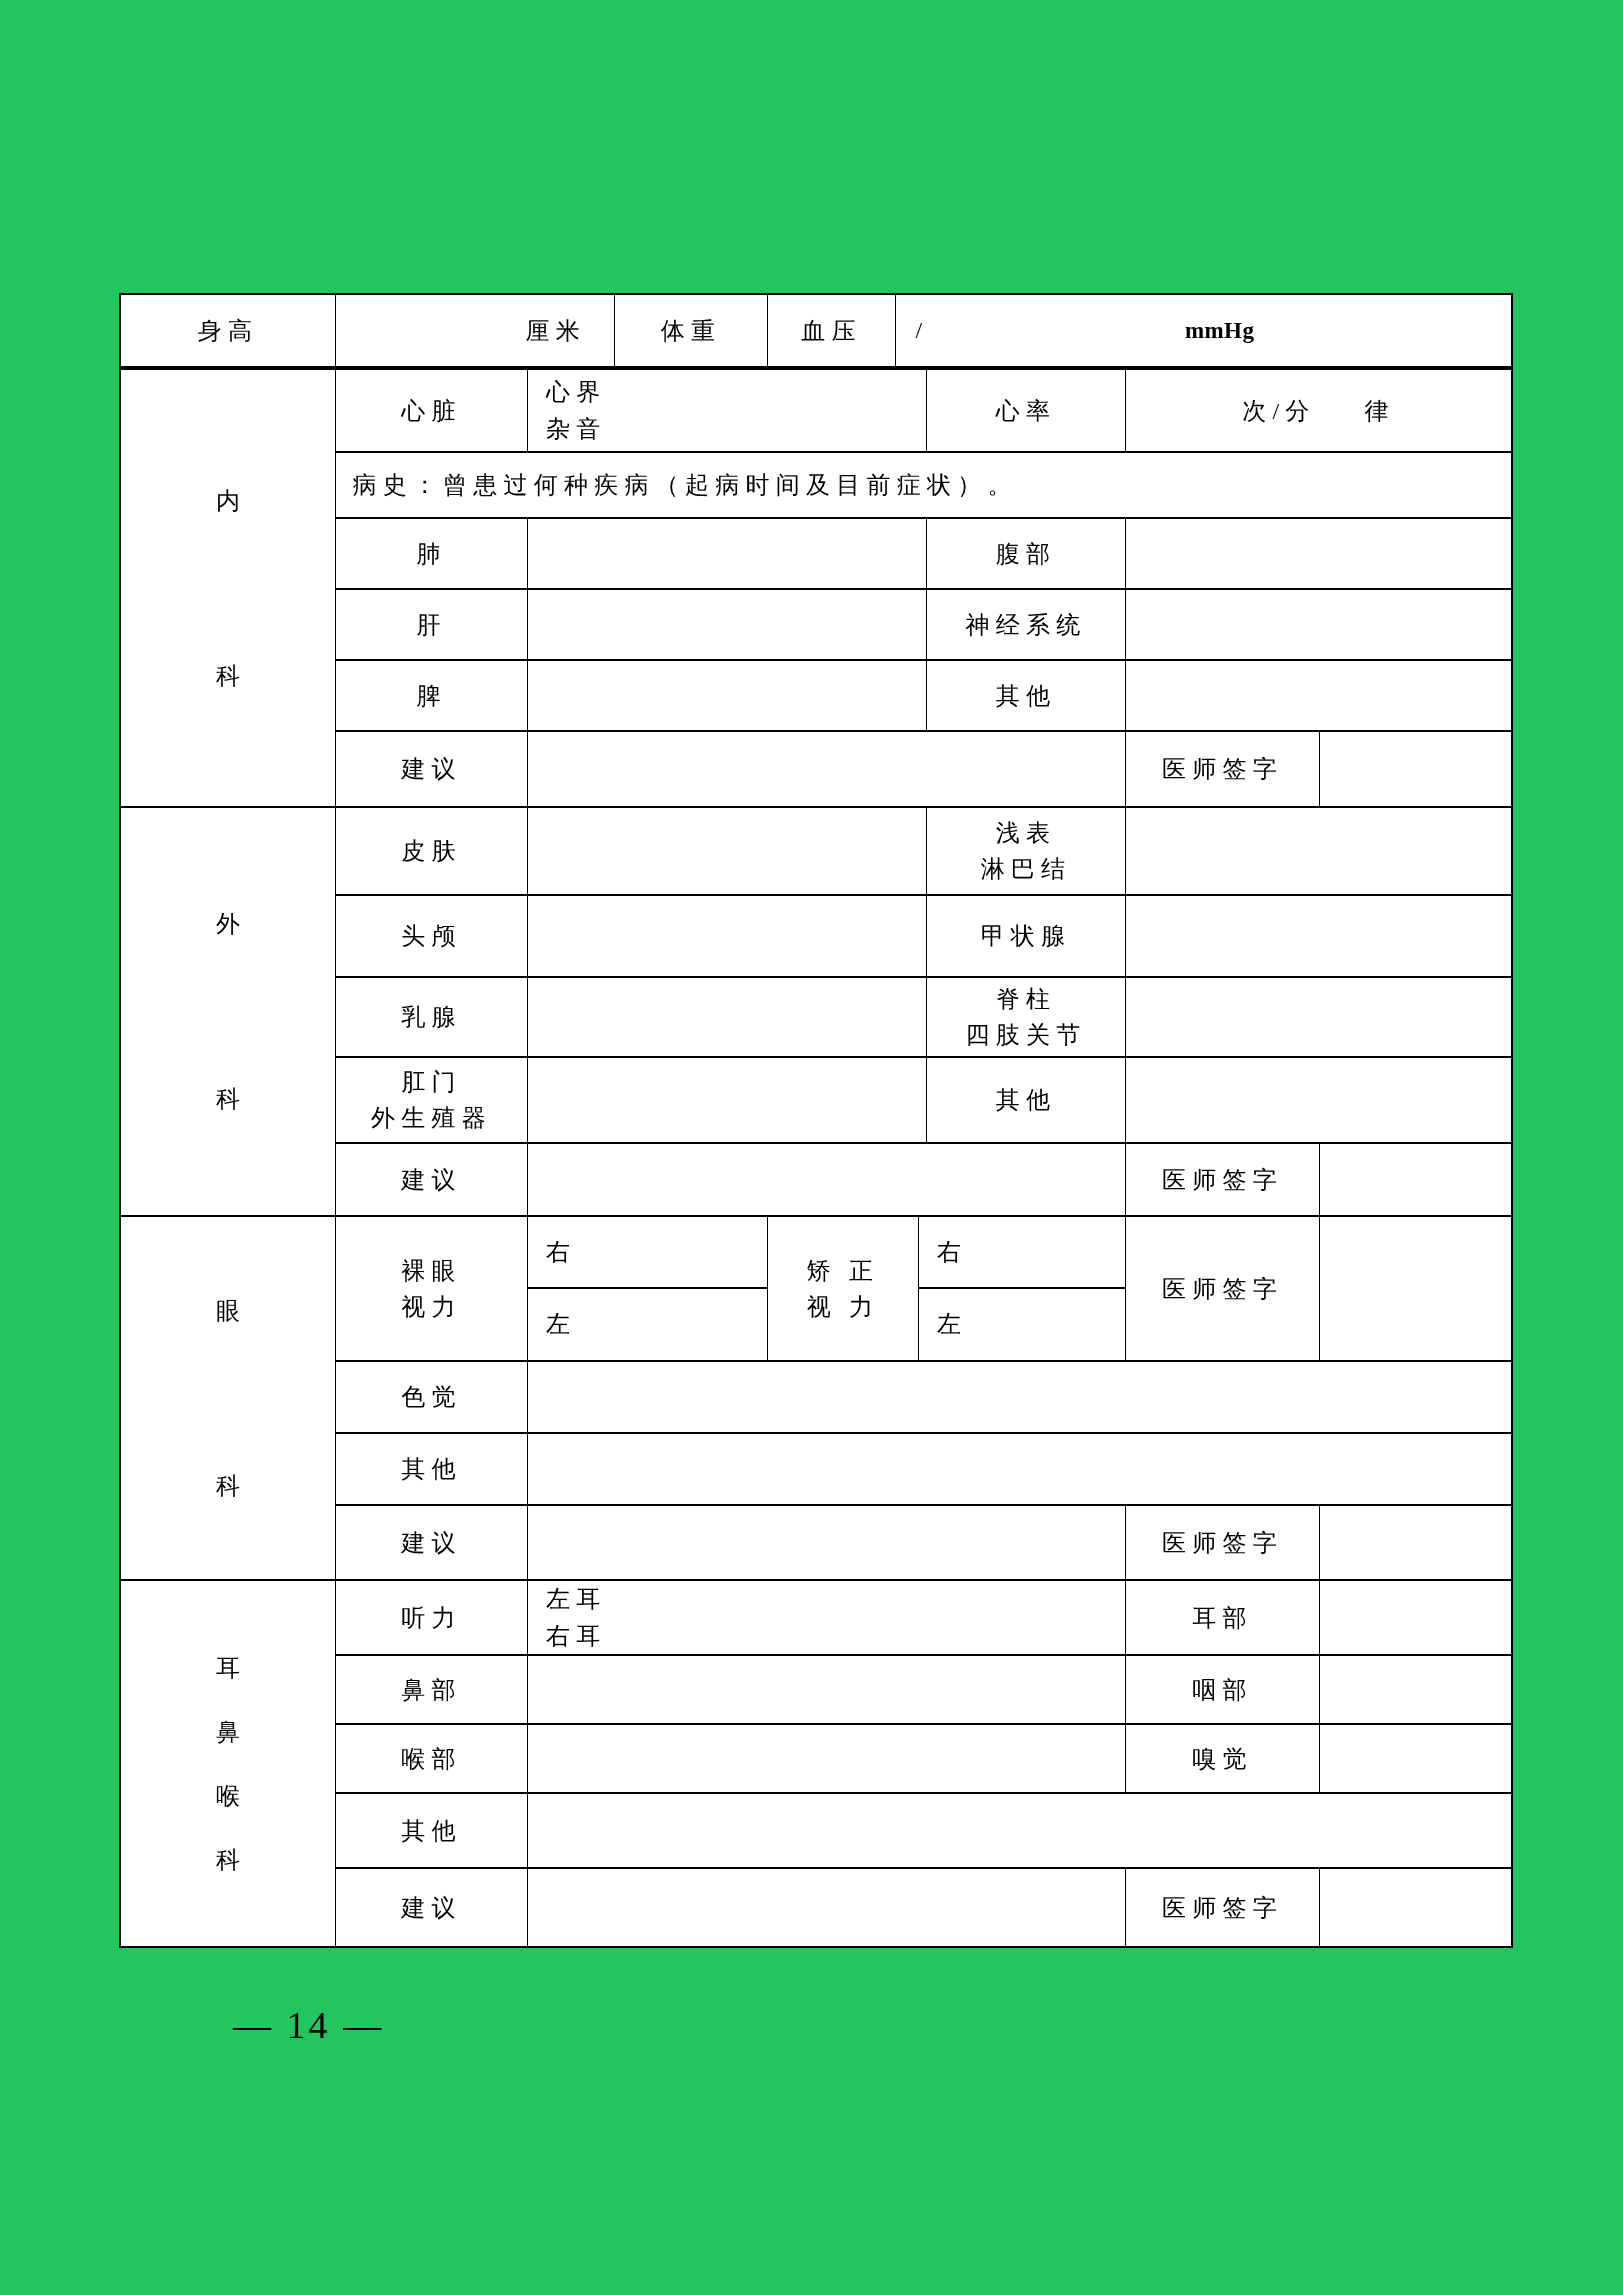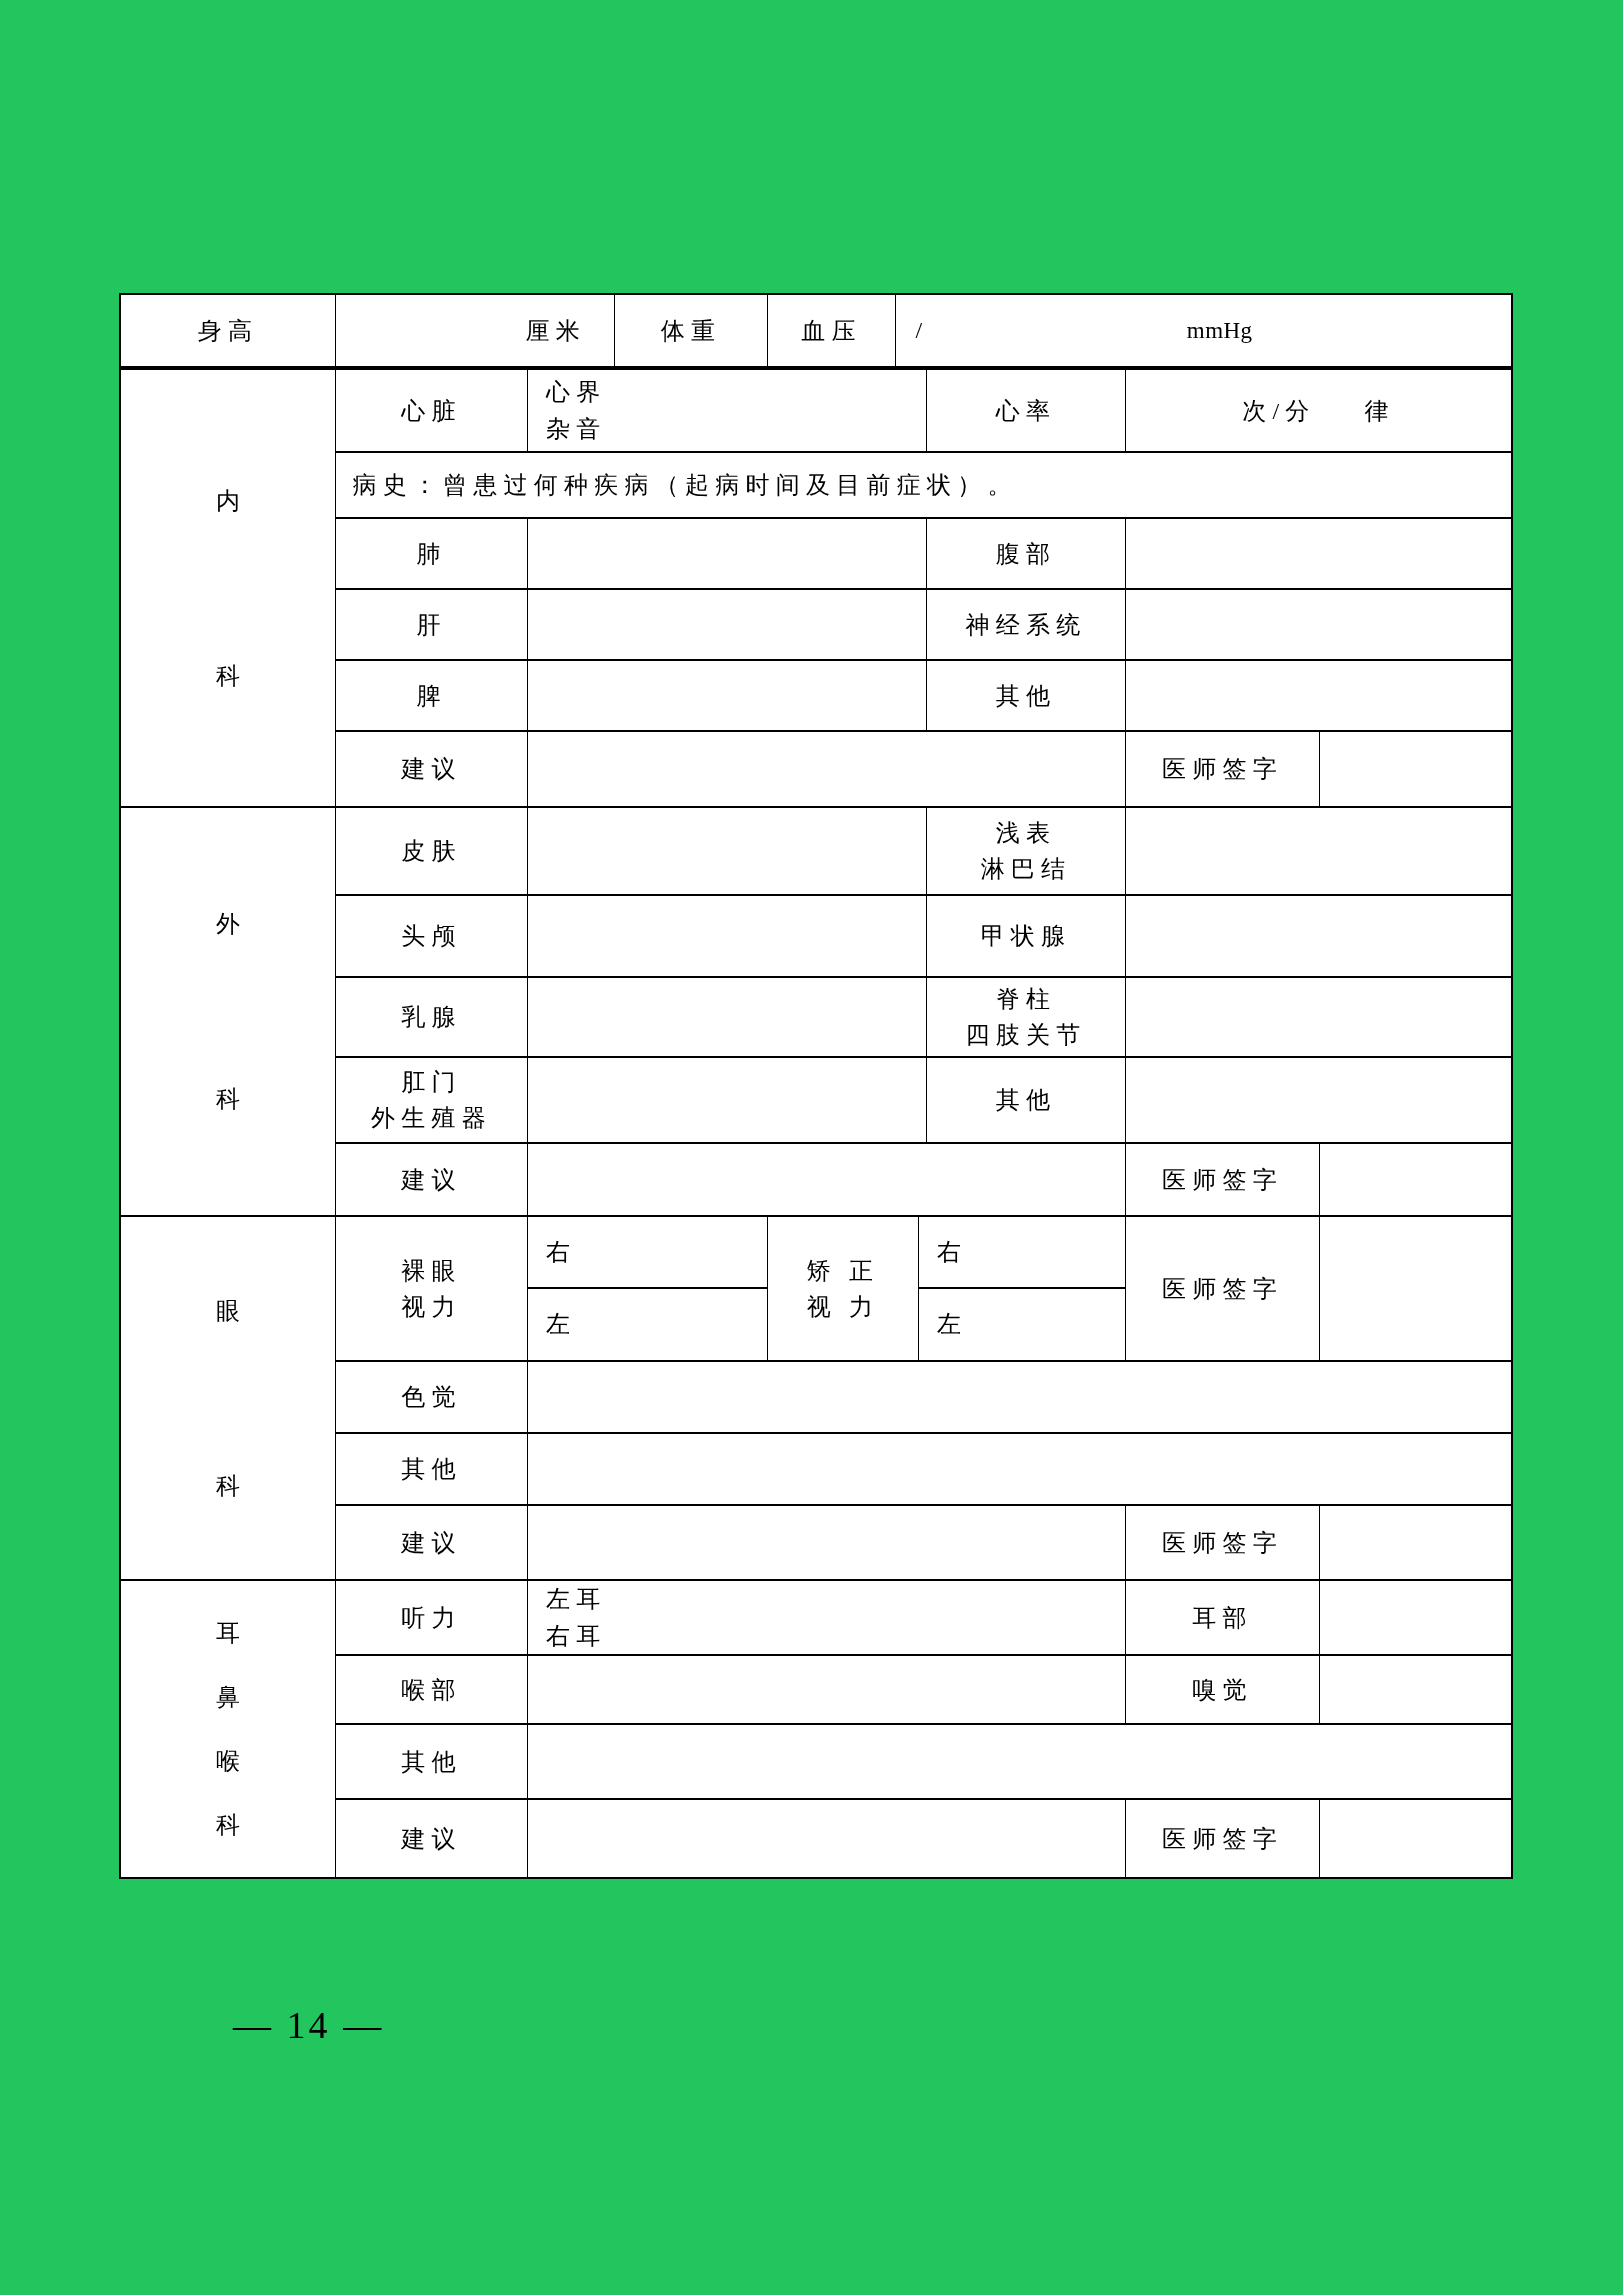--- a/index.html
+++ b/index.html
@@ -34,21 +34,21 @@
         white-space:pre-line;line-height:1.52;}
   .ncenter{white-space:pre-line;line-height:1.5;}
   .histL{justify-content:flex-start;padding-left:16.4px;}
   .unitcell{justify-content:flex-end;padding-right:28px;text-align:right;}
   .split{flex-direction:column;align-items:stretch;}
   .half{flex:1 1 50%;display:flex;align-items:center;justify-content:flex-start;
         padding-left:18px;box-sizing:border-box;}
   .half.top{border-bottom:2px solid #000;}
   .bpcell{justify-content:flex-start;}
   .bpcell .slash{margin-left:19.4px;}
-  .bpcell .mmhg{margin:15px auto;letter-spacing:.02em;font-size:23px;}
+  .bpcell .mmhg{margin:15px auto;letter-spacing:.02em;font-size:23px;font-weight:bold;}
   .pulsecell{gap:49px;}
   
   .vw1{flex-basis:215px;}  .vw2{flex-basis:279px;} .vw3{flex-basis:153px;}
   .vw4{flex-basis:266px;}  .vw5{flex-basis:128px;}
   .wA{flex-basis:192px;}   .wB{flex-basis:399px;}  .wC{flex-basis:199px;}
   .wAdv{flex-basis:598px;} .wSign{flex-basis:194px;}
   .wS1{flex-basis:240px;}  .wCor{flex-basis:151px;} .wS2{flex-basis:207px;}
   .wEnt{flex-basis:598px;} .wC2{flex-basis:194px;}
   .pagenum{
     position:absolute;left:233px;top:2003px;font-size:38px;letter-spacing:.08em;
@@ -219,20 +219,26 @@
       </div>
       <div class="body">
         <div class="row" style="height:73px">
           <div class="c wA">听力</div>
           <div class="c wEnt note">左耳
 右耳</div>
           <div class="c wC2">耳部</div>
           <div class="c last"></div>
         </div>
         <div class="row" style="height:67px">
+          <div class="c wA">鼻部</div>
+          <div class="c wEnt"></div>
+          <div class="c wC2">咽部</div>
+          <div class="c last"></div>
+        </div>
+        <div class="row" style="height:67px">
           <div class="c wA">喉部</div>
           <div class="c wEnt"></div>
           <div class="c wC2">嗅觉</div>
           <div class="c last"></div>
         </div>
         <div class="row" style="height:73px">
           <div class="c wA">其他</div>
           <div class="c last"></div>
         </div>
         <div class="row" style="height:77px">

